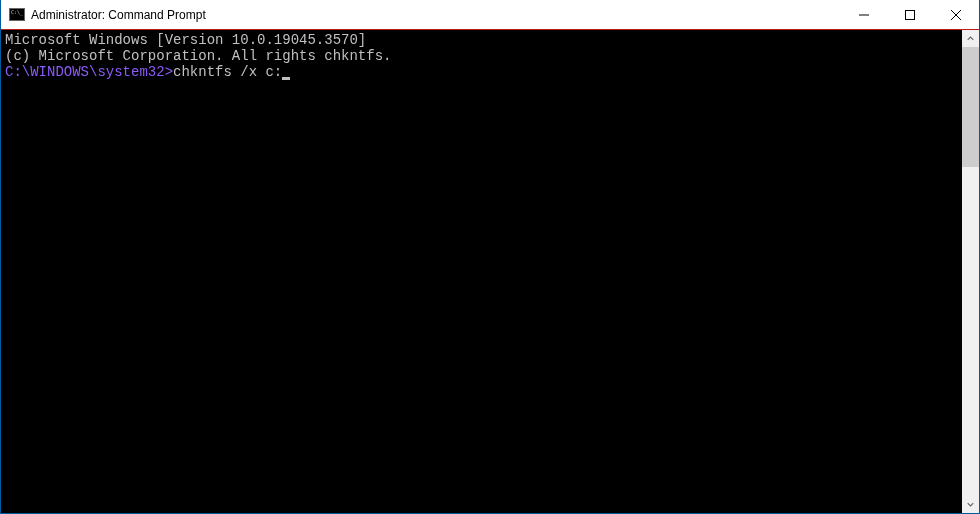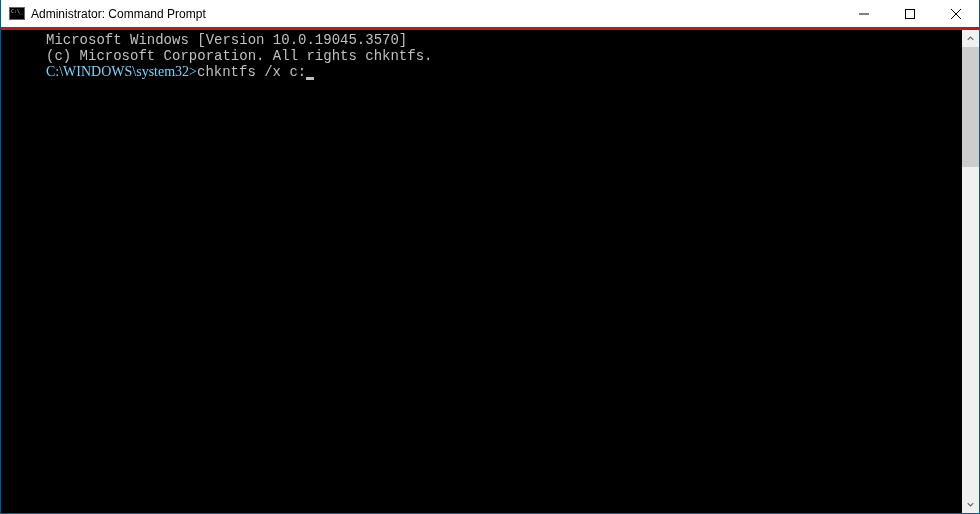--- a/index.html
+++ b/index.html
@@ -20,21 +20,21 @@
       height: 100%;
       background: #fff;
       display: flex;
       flex-direction: column;
     }
     .titlebar {
       height: 30px;
       background: #ffffff;
       display: flex;
       align-items: center;
-      border-bottom: 3px solid #b91c1c;
+      border-bottom: 1px solid #b91c1c;
     }
     .titlebar-icon {
       width: 16px;
       height: 16px;
       margin-left: 8px;
       margin-right: 6px;
       display: flex;
       align-items: center;
       justify-content: center;
     }
@@ -75,21 +75,20 @@
       cursor: pointer;
     }
     .win-btn svg {
       width: 10px;
       height: 10px;
     }
     .content-area {
       flex: 1;
       display: flex;
       background: #000;
-      padding-left: 41px;
     }
     .terminal {
       flex: 1;
       background: #000;
       color: #c0c0c0;
       font-family: Consolas, "Courier New", monospace;
       font-size: 14px;
       line-height: 16px;
       padding: 2px 4px;
       white-space: pre;
@@ -132,22 +131,21 @@
     }
     .scroll-thumb {
       position: absolute;
       top: 0;
       left: 0;
       right: 0;
       height: 120px;
       background: #cdcdcd;
     }
     .prompt-text {
-      color: #7dd3fc;
-      font-family: Liberation Serif, serif;
+      color: #8b5cf6;
     }
   </style>
 </head>
 <body>
 
 <div class="window">
   <div class="titlebar">
     <div class="titlebar-icon">
       <div class="cmd-icon"></div>
     </div>

